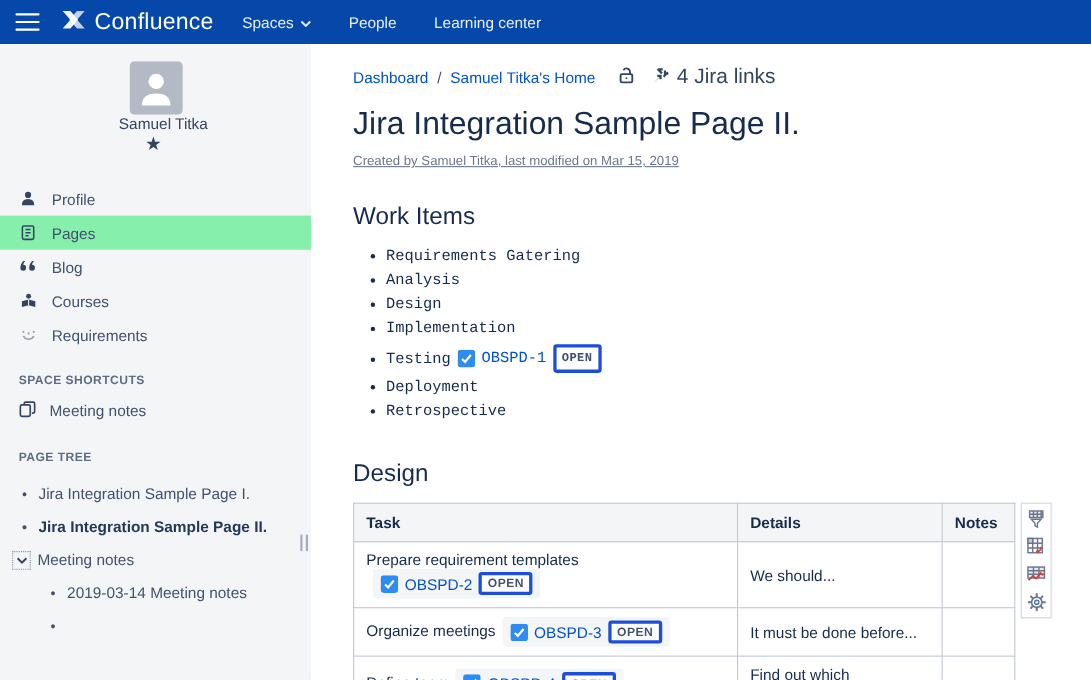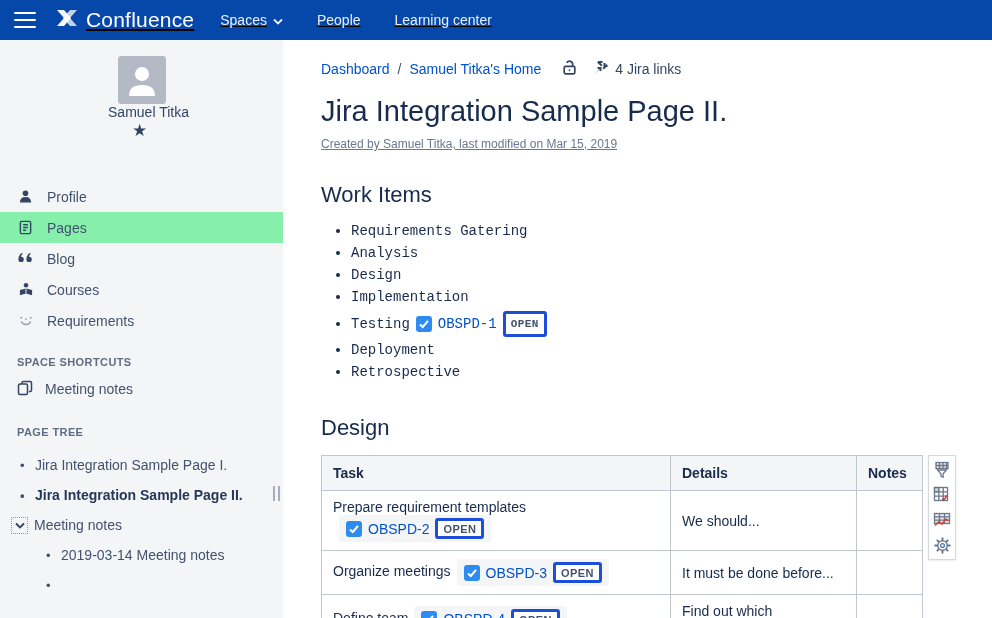--- a/index.html
+++ b/index.html
@@ -1,42 +1,42 @@
 <!DOCTYPE html>
 <html><head>
 <meta charset="utf-8">
 <style>
   * { box-sizing: border-box; margin: 0; padding: 0; }
   html,body { width: 992px; height: 618px; overflow: hidden;
     font-family: "Liberation Sans", sans-serif; background: #fff; }
 
   
   .navbar { position: absolute; top:0; left:0; width:992px; height:40px;
-    background:#0548AA; display:flex; align-items:center; padding:0 14px;text-decoration:underline; }
+    background:#0548AA; display:flex; align-items:center; padding:0 14px; }
   .hamburger { width:22px; height:16px; display:flex; flex-direction:column;
     justify-content:space-between; cursor:pointer; margin-right:20px; }
   .hamburger span { display:block; height:2px; background:#fff; border-radius:1px; }
   .logo-group { display:flex; align-items:center; gap:8px; margin-right:26px; cursor:pointer; }
   .logo-text { color:#fff; font-size:21px; font-weight:500; letter-spacing:0.2px; }
   .nav-links { display:flex; align-items:center; gap:34px; }
   .nav-link { color:#E9F0FB; font-size:14px; cursor:pointer; display:flex; align-items:center; gap:6px; }
   .nav-actions { display:flex; margin-left:28px; border-radius:3px; overflow:hidden; }
   .create-btn { background:#0B6BF0; color:#fff; font-size:14px; padding:6px 15px; border:none; cursor:pointer; font-family:inherit; }
   .more-btn  { background:#0B6BF0; color:#fff; font-size:13px; padding:6px 11px; border:none;
     border-left:1px solid rgba(0,20,60,0.35); cursor:pointer; letter-spacing:1px; font-family:inherit; }
 
   
   .sidebar { position:absolute; top:40px; left:0; width:283px; height:578px;
     background:#F4F5F7; color:#42526E; }
   .profile-card { display:flex; align-items:center; padding:16px 16px 10px 16px;flex-direction:column; }
   .avatar { width:48px; height:48px; border-radius:4px; background:#B3BAC5;
     display:flex; align-items:center; justify-content:center; overflow:hidden; }
   .profile-name { margin-left:14px; font-size:14px; color:#344563; flex:1; }
   .star { color:#344563; font-size:17px; cursor:pointer; padding-right:4px; }
-  .side-menu { margin-top:30px; }
+  .side-menu { margin-top:14px; }
   .side-item { display:flex; align-items:center; gap:13px; height:31px;
     padding-left:17px; font-size:14px; cursor:pointer; color:#42526E; }
   .side-item.selected { background:#86efac; }
   .side-item .icn { width:17px; display:flex; justify-content:center; }
   .side-section-title { font-size:11px; font-weight:bold; color:#5E6C84;
     letter-spacing:0.4px; padding:20px 0 8px 17px; }
   .shortcut-item { display:flex; align-items:center; gap:12px; padding-left:17px;
     height:26px; font-size:14px; cursor:pointer; }
   .page-tree { margin-top:4px; }
   .tree-item { display:flex; align-items:center; font-size:14px; min-height:30px; cursor:pointer; }
@@ -49,21 +49,21 @@
   .grip { position:absolute; right:3px; top:446px; display:flex; gap:3px; cursor:col-resize; }
   .grip span { width:2px; height:15px; background:#A5ADBA; }
 
   
   .main { position:absolute; top:40px; left:283px; width:709px; height:578px;
     background:#fff; padding:19px 0 0 38px; color:#172B4D; }
   .breadcrumb { display:flex; align-items:center; font-size:14px; gap:8px; }
   .breadcrumb a { color:#0052CC; text-decoration:none; cursor:pointer; }
   .crumb-sep { color:#42526E; }
   .crumb-icons { display:flex; align-items:center; gap:14px; margin-left:12px; }
-  .jira-links-lbl { font-size:14px; color:#344563; margin-left:-8px; }
+  .jira-links-lbl { font-size:19px; color:#344563; margin-left:-8px; }
   .page-title { font-size:29px; font-weight:400; color:#172B4D; margin-top:16px; }
   .byline { font-size:12px; color:#6B778C; margin-top:9px;text-decoration:underline; }
   h2.sec { font-size:22px; font-weight:400; color:#172B4D; }
   #workitems-heading { margin-top:31px; }
   .work-list { margin:15px 0 0 0; padding-left:30px;font-family:Liberation Mono, monospace; }
   .work-list li { font-size:14px; color:#172B4D; margin-bottom:5px; line-height:17px; }
   #design-heading { margin-top:34px; }
 
   
   .jira-badge { display:inline-flex; align-items:center; gap:6px; vertical-align:middle; margin-left:6px; }

